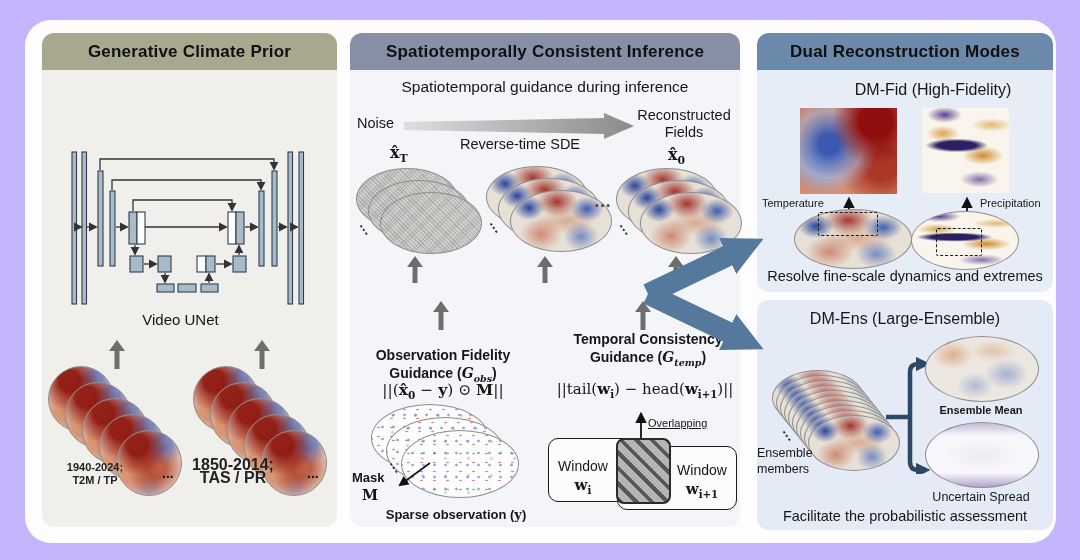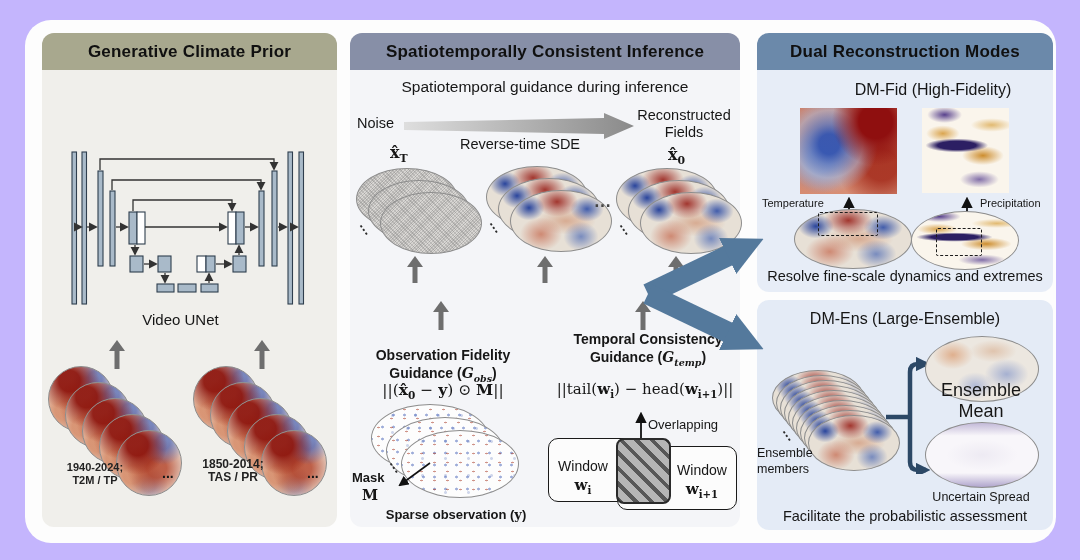--- a/index.html
+++ b/index.html
@@ -154,21 +154,21 @@
   </div>
   <div class="lbl" style="left:162px;top:465px;font-size:14px;font-weight:bold;">...</div>
 
   <div class="abs" style="left:193px;top:366px;width:140px;height:132px;">
     <div class="ell map-warm" style="left:0;top:0;width:64px;height:64px;"></div>
     <div class="ell map-warm" style="left:17px;top:16px;width:64px;height:64px;"></div>
     <div class="ell map-warm" style="left:34px;top:32px;width:64px;height:64px;"></div>
     <div class="ell map-warm" style="left:51px;top:48px;width:64px;height:64px;"></div>
     <div class="ell map-warm" style="left:68px;top:64px;width:64px;height:64px;"></div>
   </div>
-  <div class="lbl center" style="left:190px;top:458px;width:86px;font-size:12px;line-height:13px;font-weight:bold;color:#222;">
+  <div class="lbl center" style="left:190px;top:458px;width:86px;font-size:16px;line-height:13px;font-weight:bold;color:#222;">
     <div>1850-2014;</div>
     <div>TAS / PR</div>
   </div>
   <div class="lbl" style="left:307px;top:465px;font-size:14px;font-weight:bold;">...</div>
 
   <div class="abs panel" style="left:350px;top:33px;width:390px;height:494px;background:#f4f5f8;"></div>
   <div class="abs phead" style="left:350px;top:33px;width:390px;height:37px;background:#878fa7;">
     <span>Spatiotemporally Consistent Inference</span>
   </div>
   <div class="abs center" style="left:350px;top:78px;width:390px;font-size:15.5px;">Spatiotemporal guidance during inference</div>
@@ -270,21 +270,21 @@
   </svg>
   <div class="lbl" style="left:352px;top:470px;font-size:13px;font-weight:bold;">Mask</div>
   <div class="lbl serif" style="left:362px;top:486px;font-size:14.5px;font-weight:bold;">M</div>
   <div class="abs center" style="left:371px;top:507px;width:170px;font-size:13px;font-weight:bold;">
     <span>Sparse observation (</span><span class="serif">y</span><span>)</span>
   </div>
 
   <svg class="abs" style="left:628px;top:408px;" width="26" height="38" viewBox="0 0 26 38">
     <line x1="13" y1="36" x2="13" y2="6" stroke="#111" stroke-width="1.8" marker-end="url(#bah)"></line>
   </svg>
-  <div class="lbl" style="left:648px;top:417px;font-size:13px;">Overlapping</div>
+  <div class="lbl" style="left:648px;top:417px;font-size:11px;text-decoration:underline;">Overlapping</div>
   <div class="winrect" style="left:548px;top:438px;width:118px;height:62px;"></div>
   <div class="winrect" style="left:617px;top:446px;width:118px;height:62px;"></div>
   <div class="hatch" style="left:616px;top:438px;width:51px;height:62px;"></div>
   <div class="abs center" style="left:548px;top:458px;width:70px;font-size:14px;">Window</div>
   <div class="abs center serif" style="left:548px;top:476px;width:70px;font-size:15px;font-weight:bold;">
     <span>w</span><sub>i</sub>
   </div>
   <div class="abs center" style="left:667px;top:462px;width:70px;font-size:14px;">Window</div>
   <div class="abs center serif" style="left:667px;top:480px;width:70px;font-size:15px;font-weight:bold;">
     <span>w</span><sub>i+1</sub>
@@ -335,21 +335,21 @@
           <path d="M0,0 L10,5 L0,10 z" fill="#2c4866"></path>
         </marker>
       </defs>
     <g stroke="#2c4866" stroke-width="4.5" fill="none">
       <path d="M2,61 H26"></path>
       <path d="M26,61 V16 Q26,8 34,8 H42" marker-end="url(#nah)"></path>
       <path d="M26,61 V106 Q26,114 34,114 H42" marker-end="url(#nah)"></path>
     </g>
   </svg>
   <div class="ell map-mean" style="left:925px;top:336px;width:112px;height:64px;"></div>
-  <div class="abs center" style="left:925px;top:380px;width:112px;font-size:18px;">Ensemble Mean</div>
+  <div class="abs center" style="left:925px;top:404px;width:112px;font-size:11px;font-weight:bold;">Ensemble Mean</div>
   <div class="ell map-spread" style="left:925px;top:422px;width:112px;height:64px;"></div>
   <div class="abs center" style="left:925px;top:490px;width:112px;font-size:12.5px;">Uncertain Spread</div>
   <div class="abs center" style="left:757px;top:508px;width:296px;font-size:14.5px;">Facilitate the probabilistic assessment</div>
 
   <svg class="abs" style="left:330px;top:225px;" width="450" height="140" viewBox="0 0 450 140">
     <defs>
       <linearGradient id="bandg" x1="0" y1="0" x2="1" y2="0">
         <stop offset="0" stop-color="#a3a384"></stop>
           <stop offset="1" stop-color="#7b93ac"></stop>
       </linearGradient>

